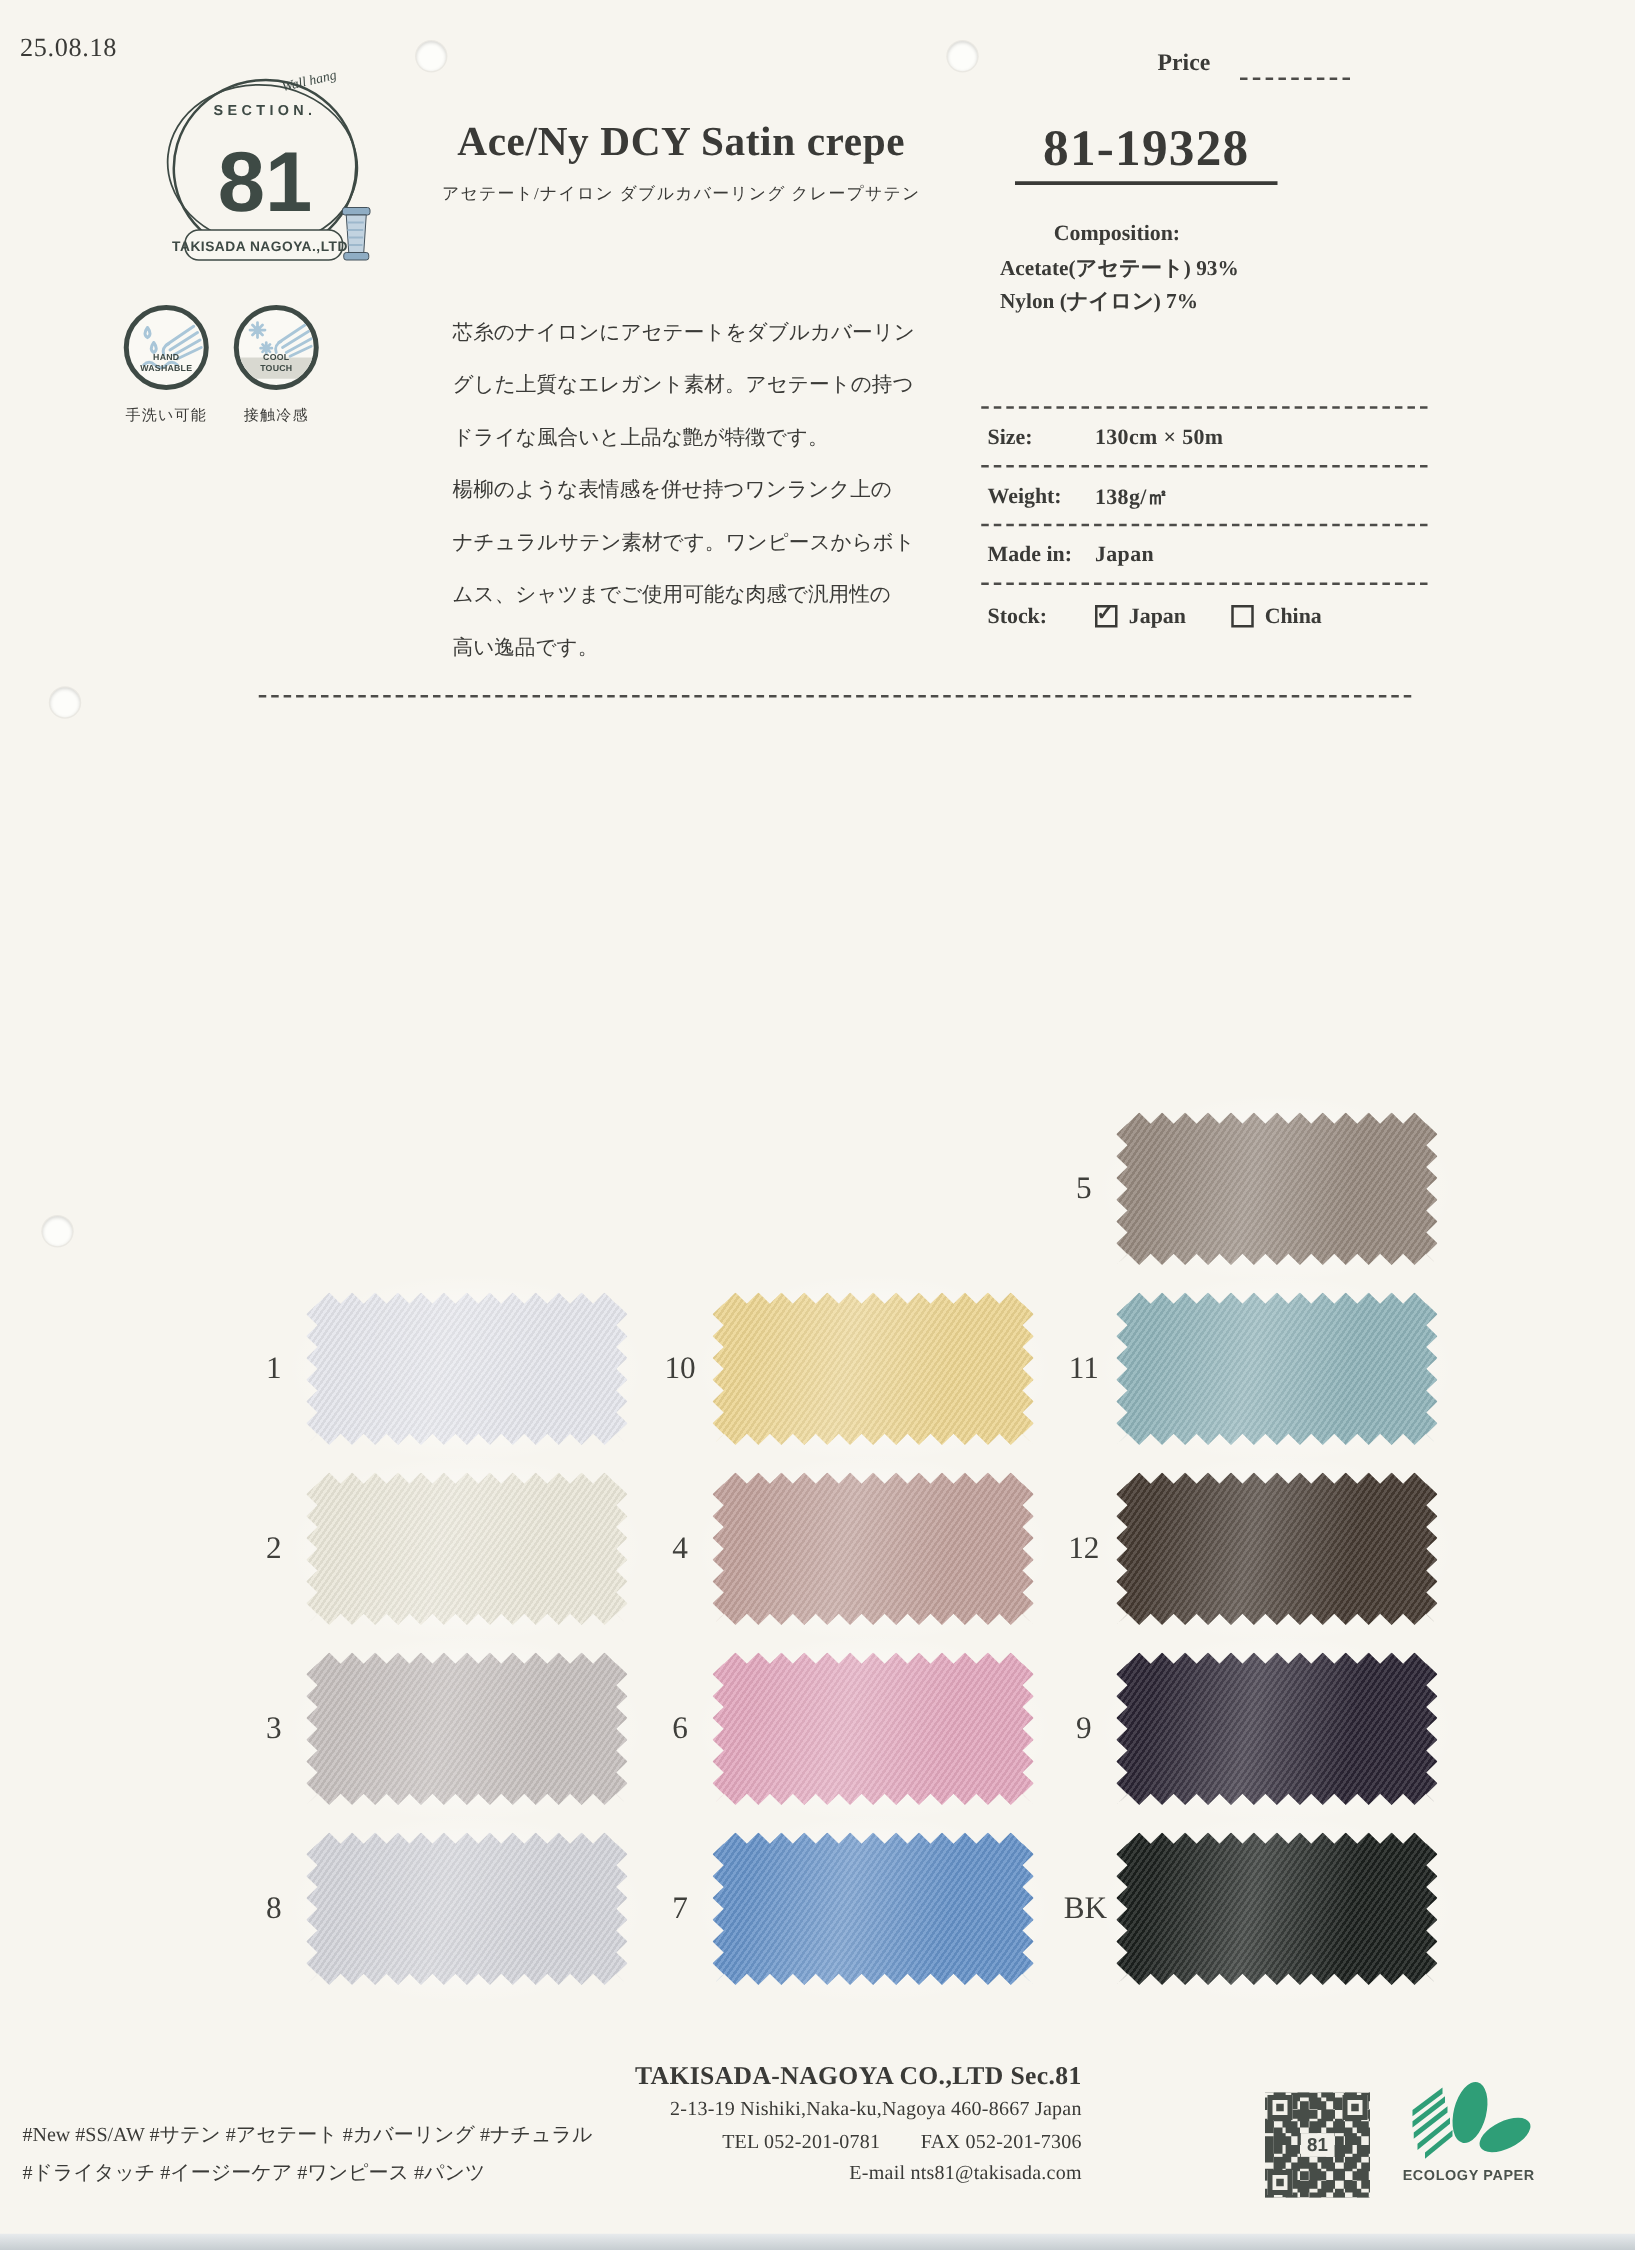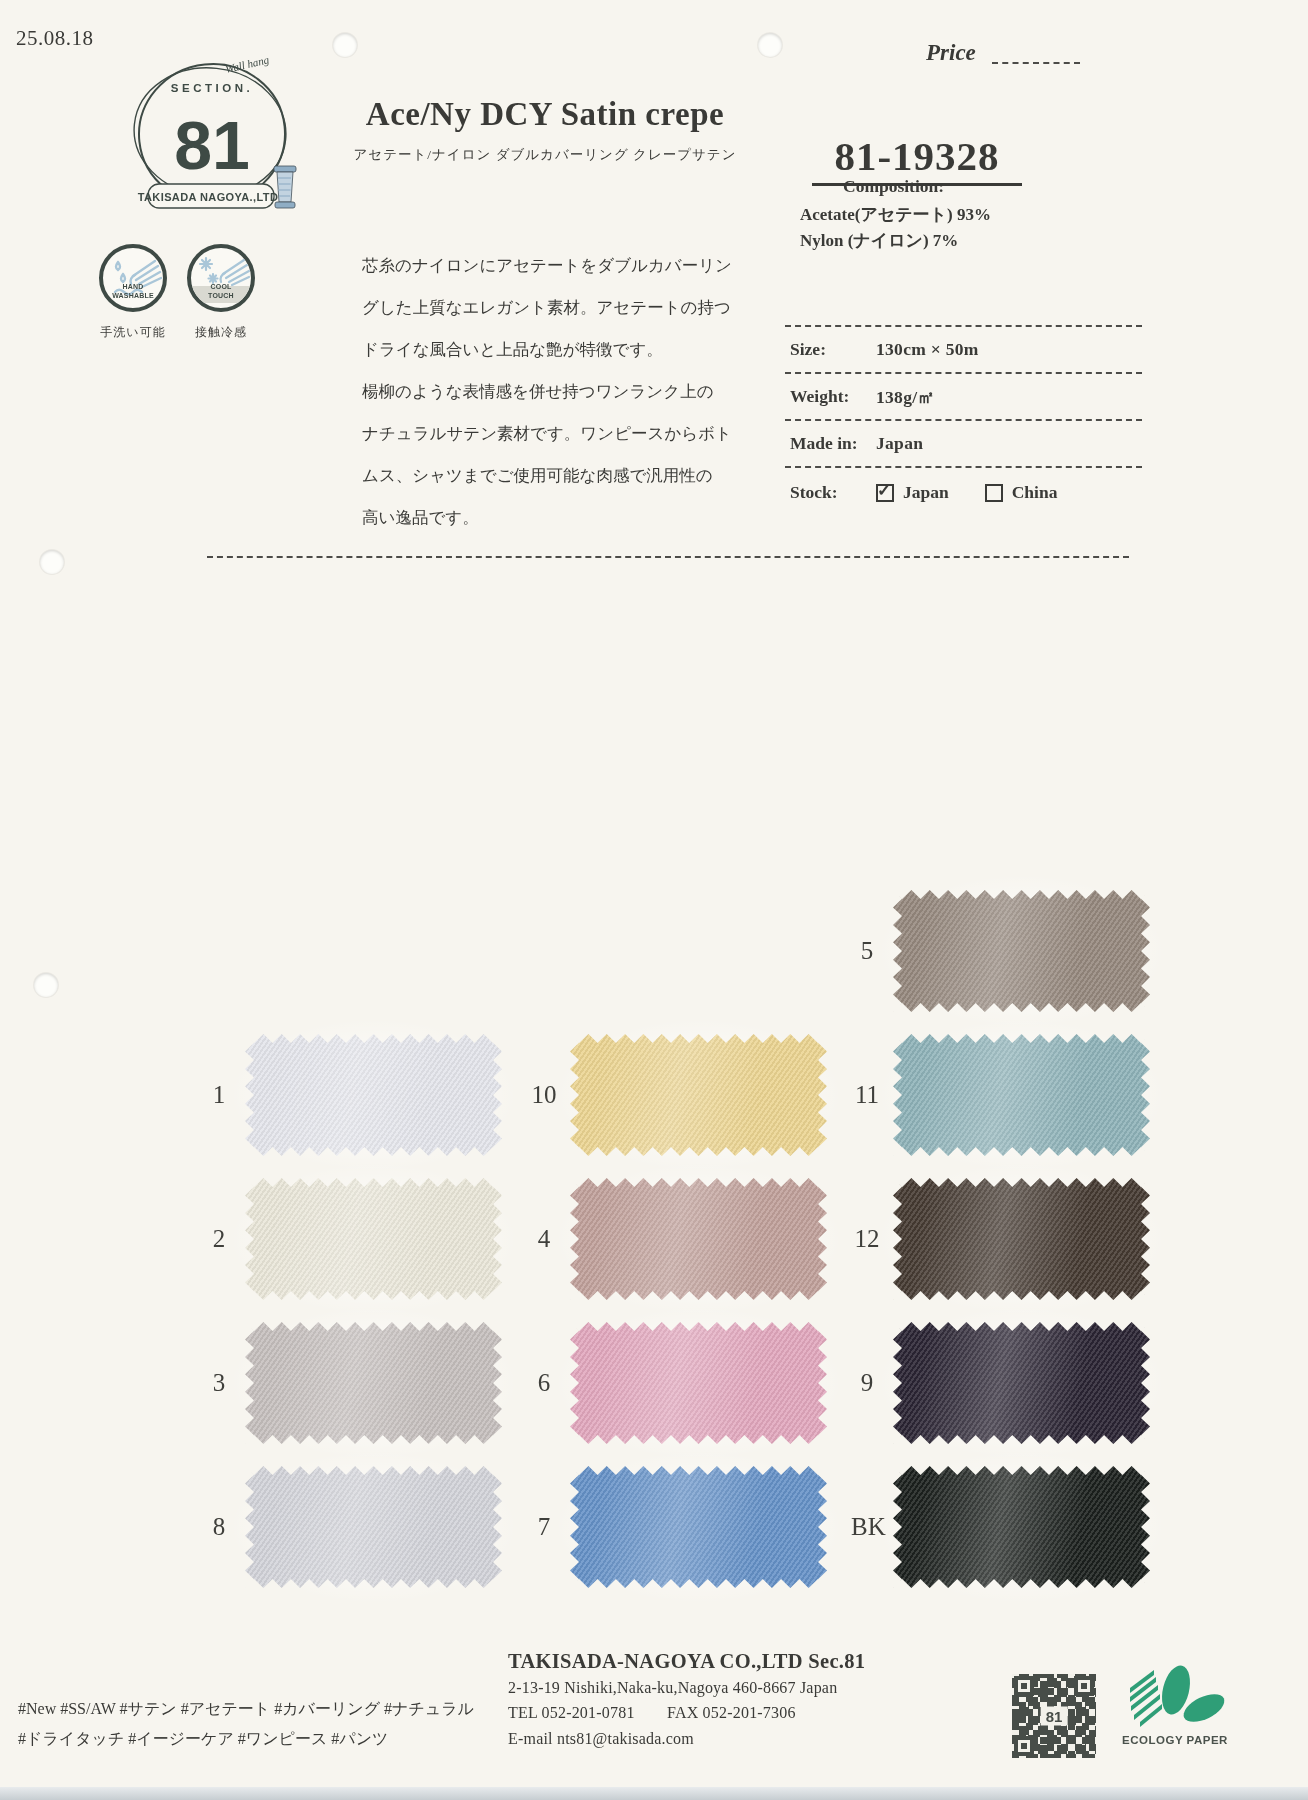--- a/index.html
+++ b/index.html
@@ -29,25 +29,25 @@
   
   .title-block{position:absolute;left:322px;top:96px;width:446px;text-align:center;}
   .title-block h1{margin:0;font-size:33px;font-weight:700;letter-spacing:.5px;}
   .subtitle{margin-top:13px;font-size:13.5px;letter-spacing:1px;}
   
   .headline{position:absolute;left:322px;top:198px;width:446px;text-align:center;
     font-size:21px;letter-spacing:3px;text-decoration:underline;text-underline-offset:6px;}
   .body-text{position:absolute;left:362px;top:245px;width:405px;font-size:16.5px;
     line-height:42px;white-space:pre-line;}
   
-  .price-label{position:absolute;left:926px;top:40px;font-size:23px;font-weight:700;font-style:italic;}
+  .price-label{position:absolute;left:926px;top:40px;font-size:19px;font-weight:700;}
   .price-line{position:absolute;left:992px;top:62px;width:88px;border-top:2.5px dashed #4c4b48;}
   .prod-no{position:absolute;left:812px;top:94px;width:210px;text-align:center;
     font-size:41px;font-weight:700;letter-spacing:1px;border-bottom:3px solid #3a3a37;
-    padding-bottom:3px;margin-top:38px;}
+    padding-bottom:3px;}
   .comp-label{position:absolute;left:843px;top:176px;font-size:17.5px;font-weight:700;}
   .comp-values{position:absolute;left:800px;top:202px;width:308px;
     font-size:17px;font-weight:700;line-height:26px;}
   .spec-table{position:absolute;left:785px;top:325px;width:357px;}
   .spec-row{display:flex;align-items:center;height:47px;border-top:2.5px dashed #4c4b48;
     box-sizing:border-box;padding-left:5px;}
   .spec-row .sl{width:86px;font-size:17.5px;font-weight:700;}
   .spec-row .sv{font-size:17.5px;font-weight:700;letter-spacing:.3px;}
   .stock-row{padding-top:4px;}
   .cbx{width:14px;height:14px;border:2px solid #3a3a37;display:inline-block;position:relative;
@@ -62,21 +62,21 @@
   .sw-cell::before{content:"";position:absolute;inset:-16px;
     background:radial-gradient(closest-side,rgba(255,255,255,.95),rgba(255,255,255,0));}
   .sw-label{position:absolute;right:100%;margin-right:10px;width:32px;text-align:center;
     top:50%;transform:translateY(-50%);font-size:25px;color:#3f3f3b;}
   .fabric{position:absolute;inset:0;
     background-image:
       linear-gradient(100deg,rgba(255,255,255,0) 12%,rgba(255,255,255,.20) 42%,rgba(255,255,255,0) 72%),
       repeating-linear-gradient(125deg,rgba(255,255,255,.13) 0 2px,rgba(0,0,0,.05) 2px 4px);}
   
   .hashtags{position:absolute;left:18px;top:1694px;font-size:16px;line-height:30px;}
-  .company-block{position:absolute;left:508px;top:1650px;}
+  .company-block{position:absolute;left:508px;top:1650px;text-align:right;}
   .company-name{font-size:20.5px;font-weight:700;letter-spacing:.3px;}
   .company-line{font-size:16px;margin-top:6px;letter-spacing:.2px;}
   .qr{position:absolute;left:1012px;top:1674px;width:84px;height:84px;background:
       conic-gradient(#474d48 25%,transparent 0 50%,#474d48 0 75%,transparent 0) 0 0/14px 14px,
       conic-gradient(#474d48 25%,transparent 0 50%,#474d48 0 75%,transparent 0) 7px 4px/19px 19px,
       #f2f1ea;}
   .qr .finder{position:absolute;width:20px;height:20px;border:4px solid #474d48;background:#f2f1ea;
     box-sizing:border-box;}
   .qr .finder::after{content:"";position:absolute;left:3px;top:3px;width:6px;height:6px;background:#474d48;}
   .qr .f1{left:2px;top:2px}.qr .f2{right:2px;top:2px}.qr .f3{left:2px;bottom:2px}

